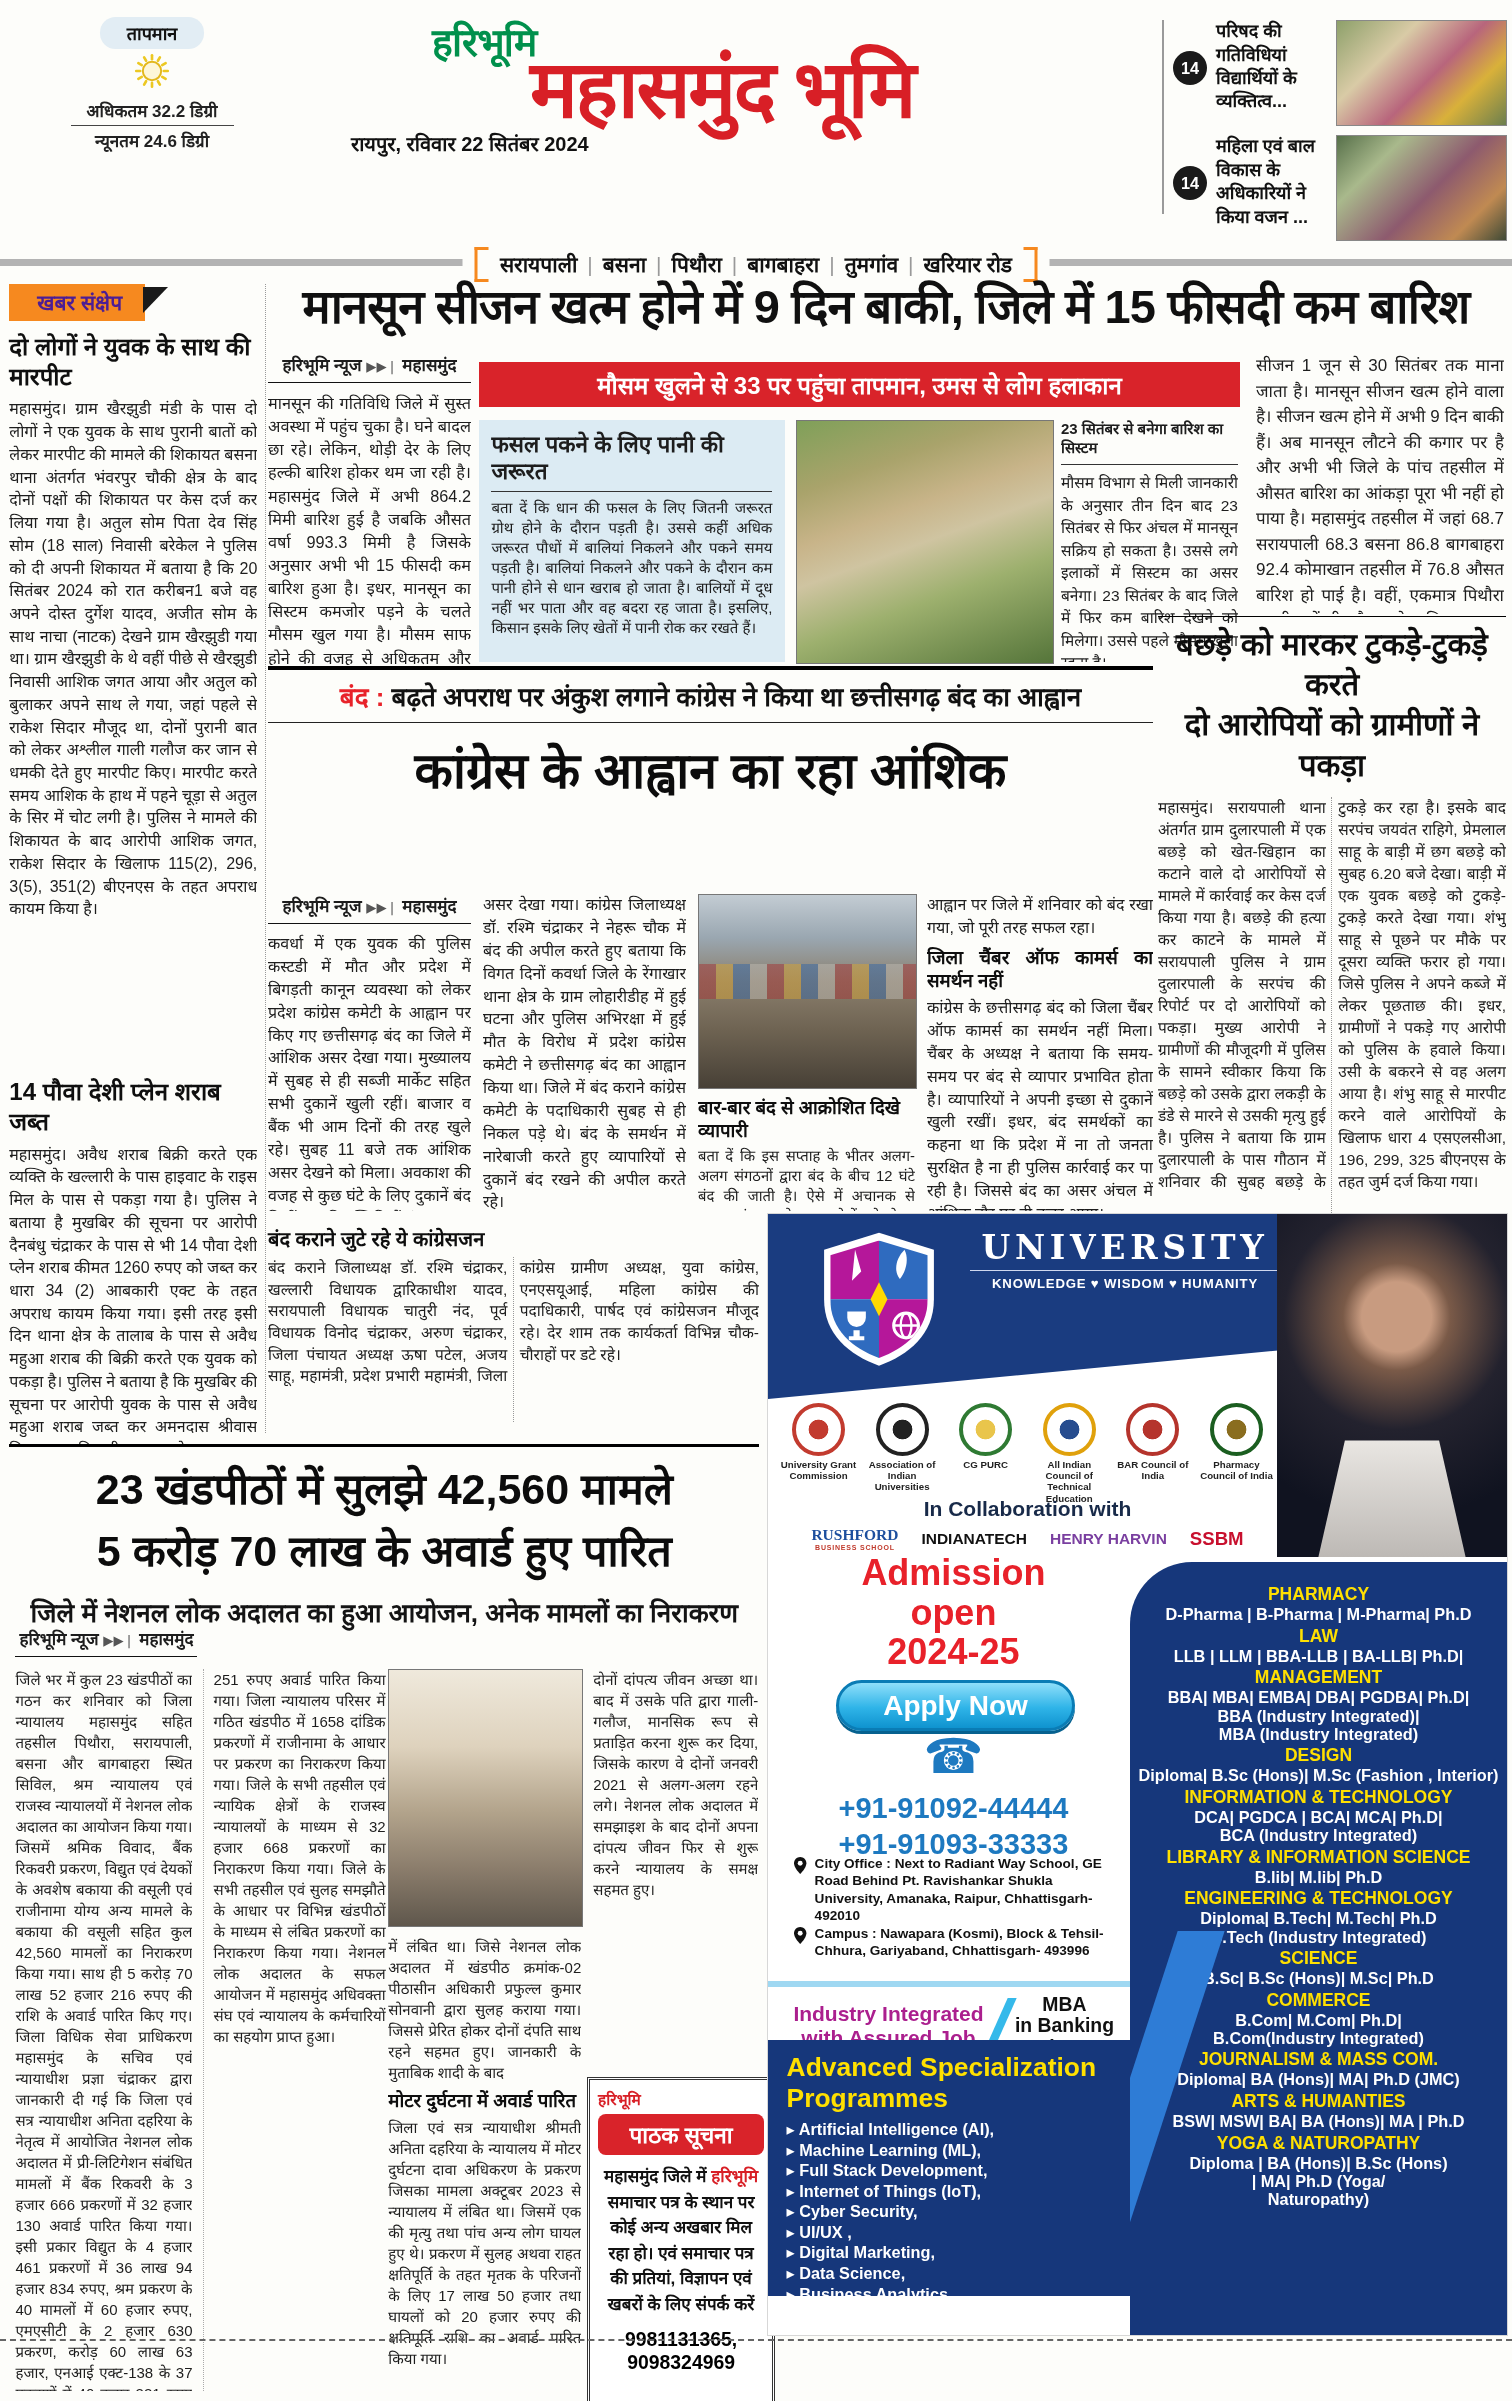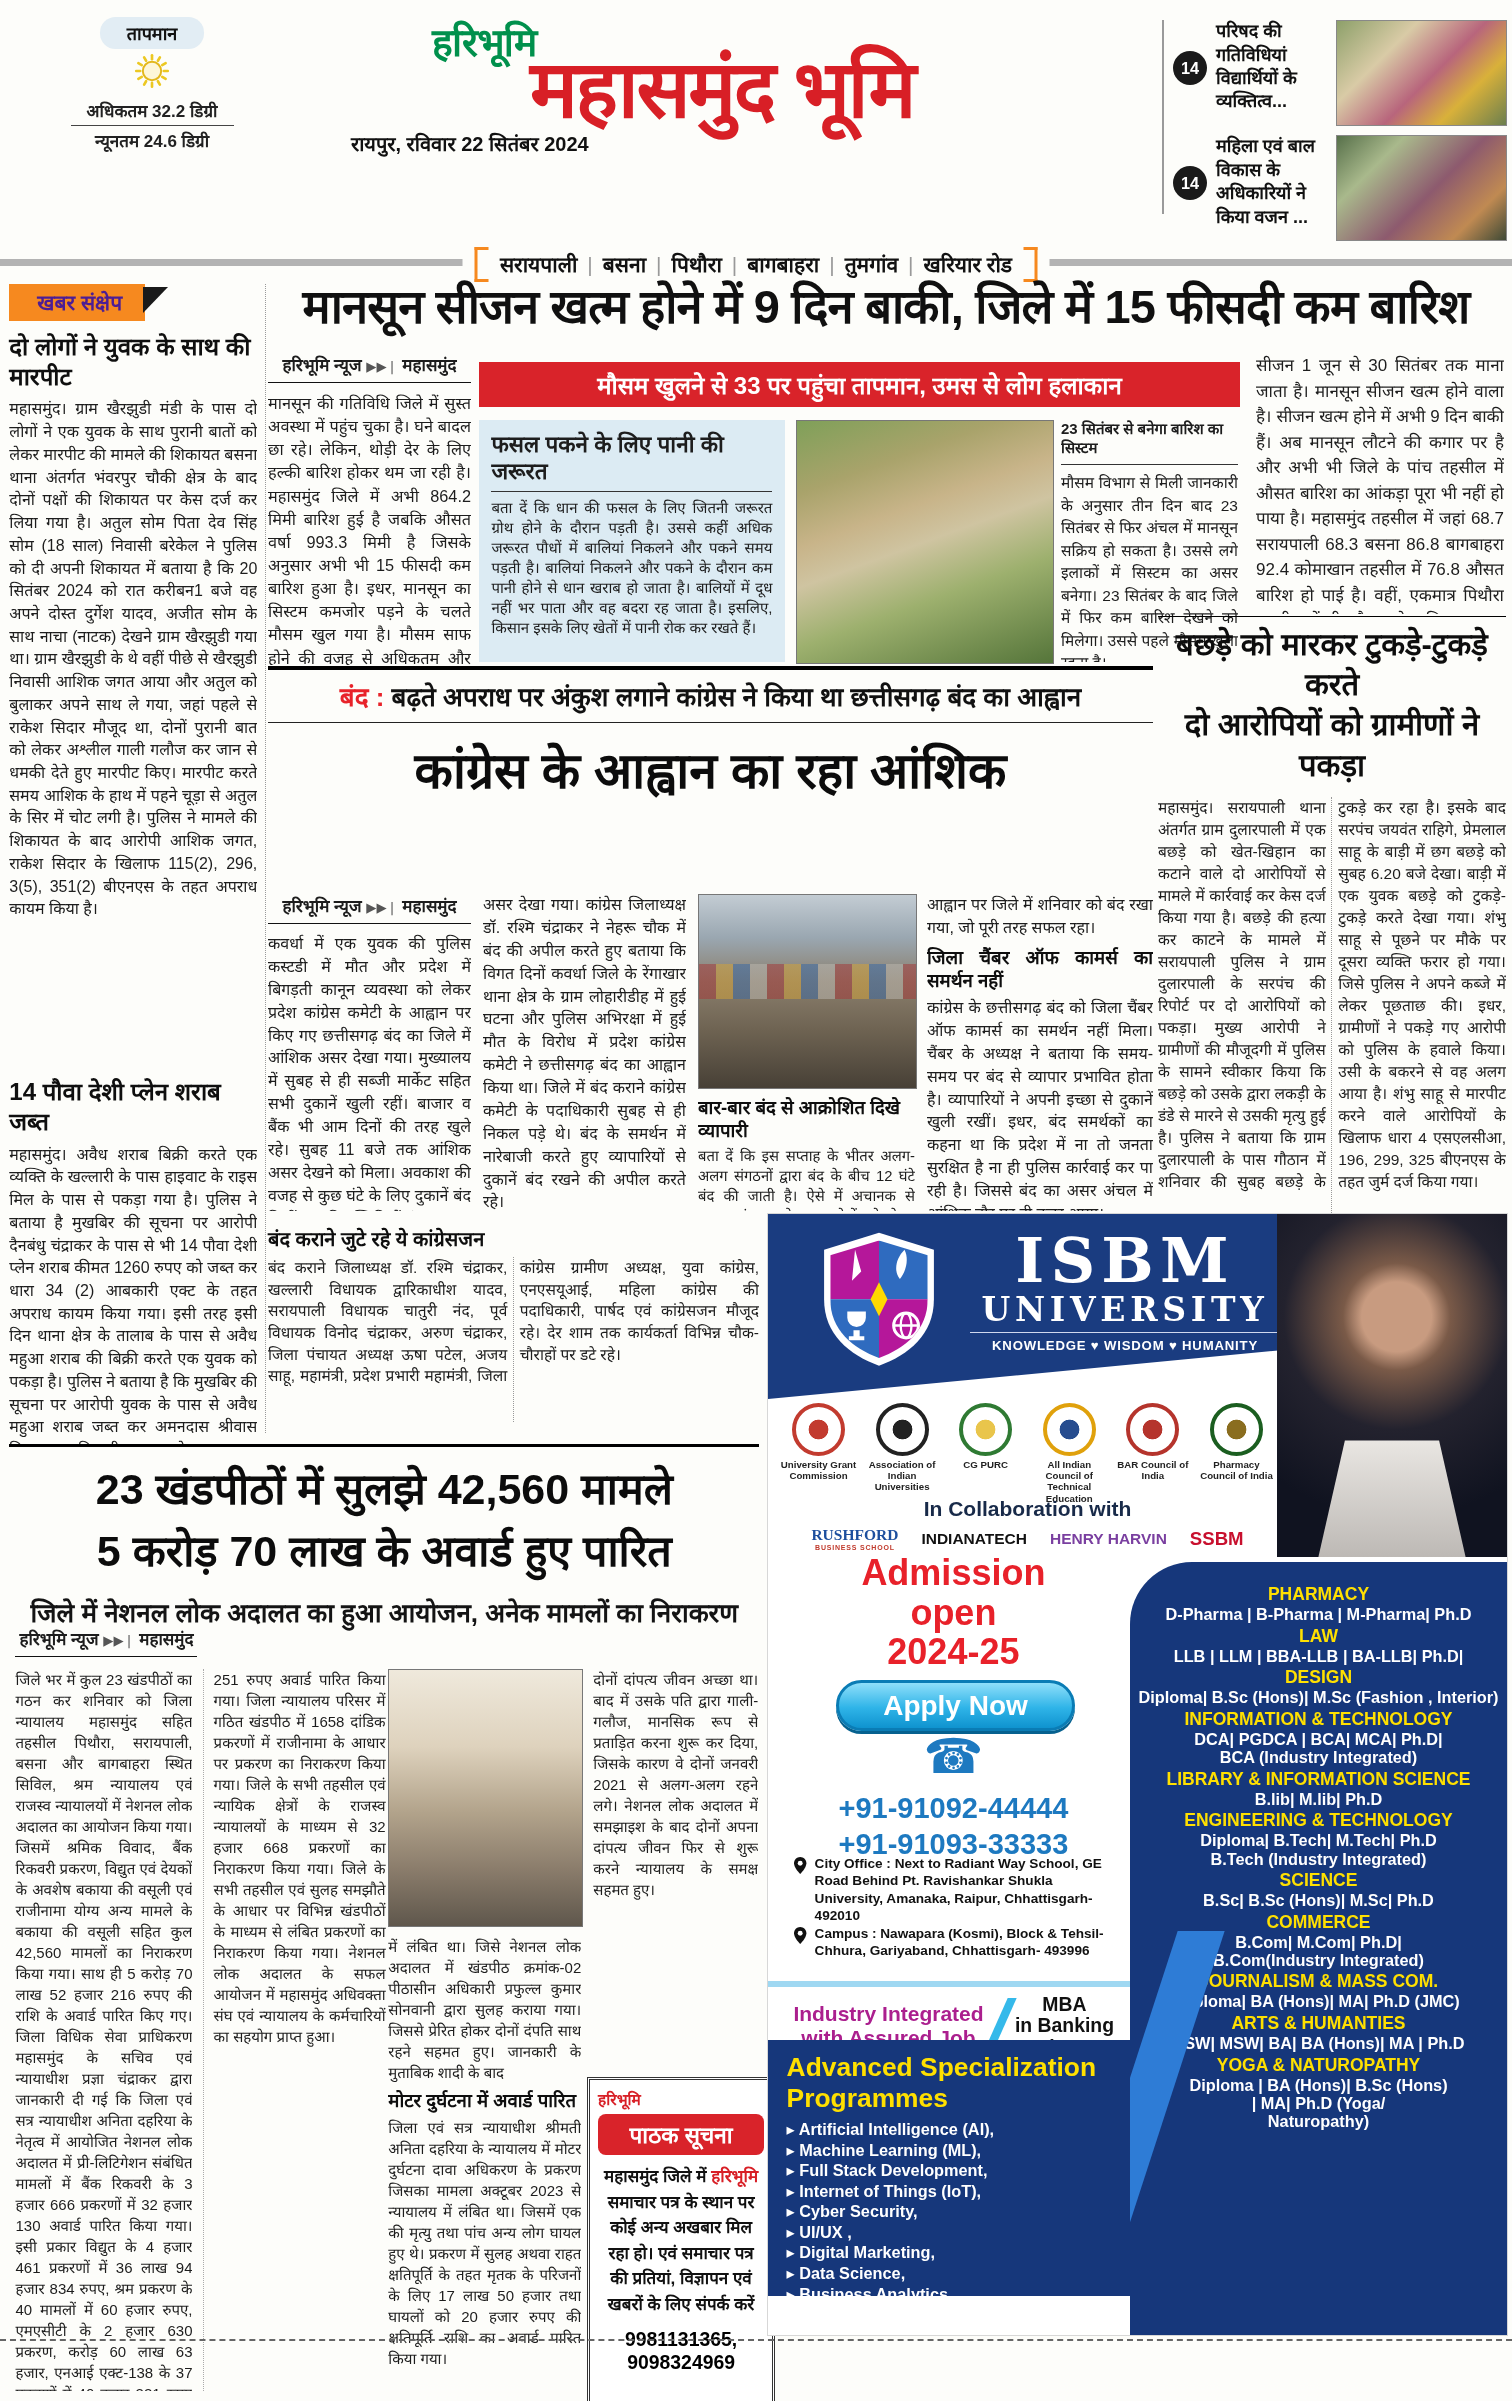--- a/index.html
+++ b/index.html
@@ -391,21 +391,20 @@
           <path d="M34 104 h24 v8 a12 12 0 0 1 -24 0 Z M42 128 h8 v8 h-8 Z M36 136 h20 v5 h-20 Z" fill="#fff"></path>
           <circle cx="110" cy="122" r="16" fill="none" stroke="#fff" stroke-width="4"></circle>
           <line x1="94" y1="122" x2="126" y2="122" stroke="#fff" stroke-width="3"></line>
           <ellipse cx="110" cy="122" rx="7" ry="16" fill="none" stroke="#fff" stroke-width="3"></ellipse>
         </g>
         <path d="M75 66 L86 88 L75 110 L64 88 Z" fill="#ffd900"></path>
       </svg>
     </div>
 
     <div id="ad-wordmark">
-      <div id="ad-isbm">ISBM</div>
       <div id="ad-univ">UNIVERSITY</div>
       <div id="ad-tagrule"></div>
       <div id="ad-tagline">KNOWLEDGE ♥ WISDOM ♥ HUMANITY</div>
     </div>
 
     <div id="ad-girl"></div>
 
     <div id="ad-accreds">
       <div class="accred">
         <div class="accred-circle ac0"></div>
@@ -519,20 +518,26 @@
     <div id="ad-panel">
       <div class="course-cat">
         <div class="cat-title">PHARMACY</div>
         <div class="cat-lines">D-Pharma | B-Pharma | M-Pharma| Ph.D</div>
       </div>
       <div class="course-cat">
         <div class="cat-title">LAW</div>
         <div class="cat-lines">LLB | LLM | BBA-LLB | BA-LLB| Ph.D|</div>
       </div>
       <div class="course-cat">
+        <div class="cat-title">MANAGEMENT</div>
+        <div class="cat-lines">BBA| MBA| EMBA| DBA| PGDBA| Ph.D|
+BBA (Industry Integrated)|
+MBA (Industry Integrated)</div>
+      </div>
+      <div class="course-cat">
         <div class="cat-title">DESIGN</div>
         <div class="cat-lines">Diploma| B.Sc (Hons)| M.Sc (Fashion , Interior)</div>
       </div>
       <div class="course-cat">
         <div class="cat-title">INFORMATION &amp; TECHNOLOGY</div>
         <div class="cat-lines">DCA| PGDCA | BCA| MCA| Ph.D|
 BCA (Industry Integrated)</div>
       </div>
       <div class="course-cat">
         <div class="cat-title">LIBRARY &amp; INFORMATION SCIENCE</div>

